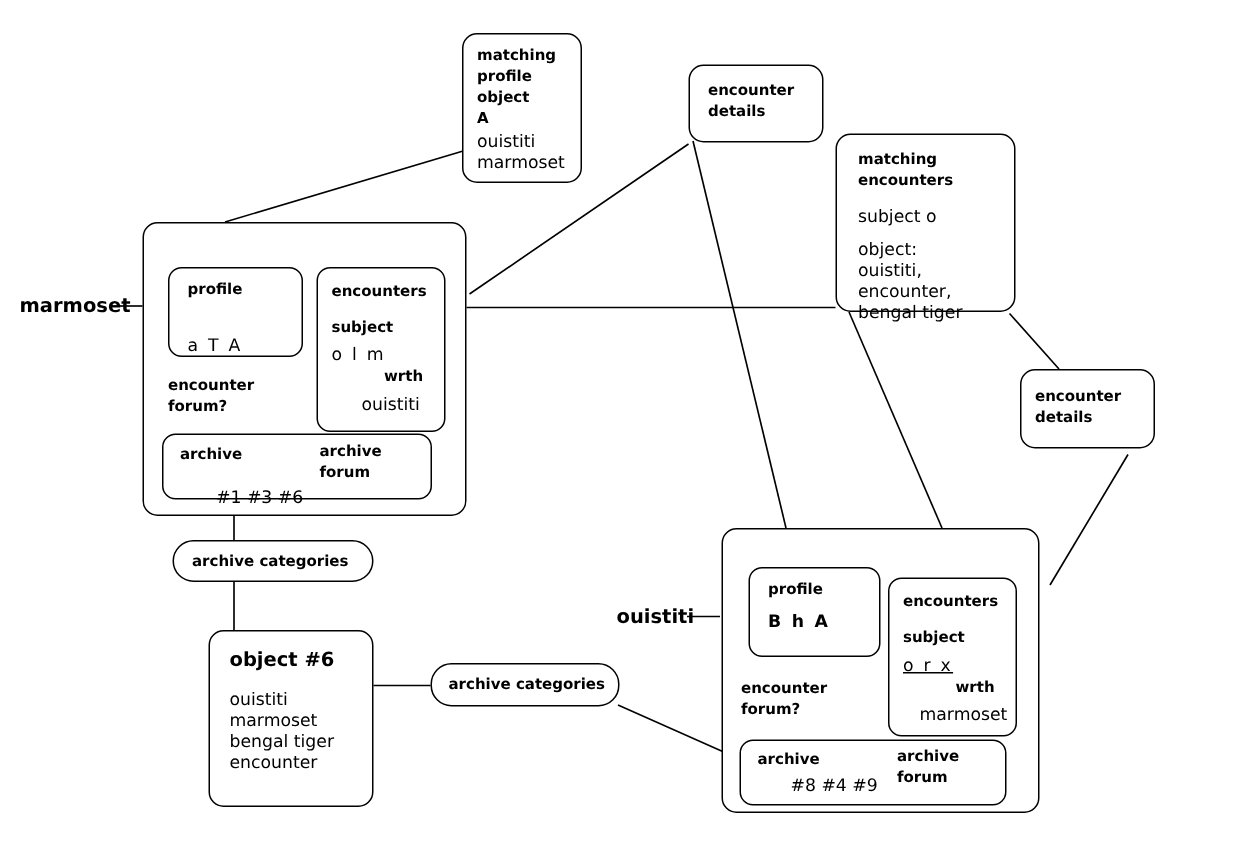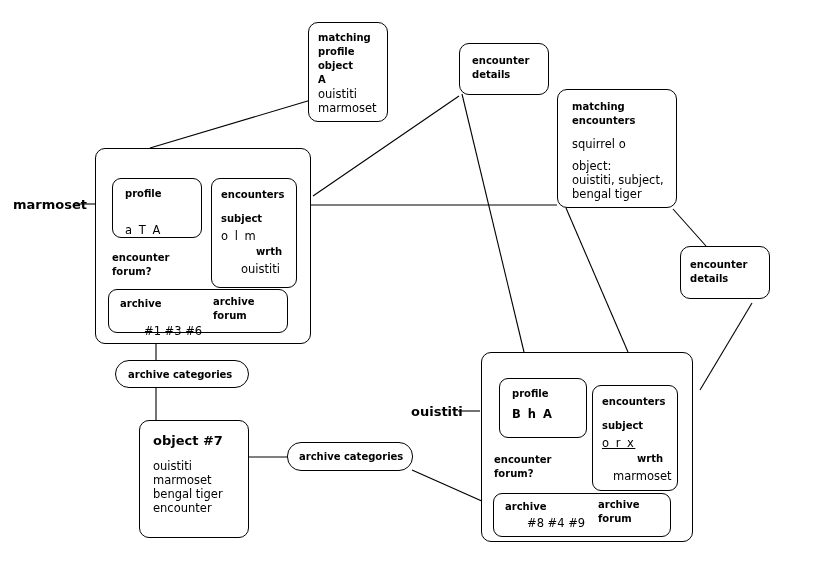--- a/index.html
+++ b/index.html
@@ -89,23 +89,23 @@
     <div style="padding:10px 0 0 12px;">
       <div class="t12b">encounter</div>
       <div class="t12b">details</div>
     </div>
   </div>
 
   <div class="node" style="left:557px;top:89px;width:120px;height:119px;">
     <div style="padding:10px 0 0 14px;">
       <div class="t12b">matching</div>
       <div class="t12b">encounters</div>
-      <div class="t11" style="margin-top:9px;">squirrel o</div>
+      <div class="t11" style="margin-top:9px;">subject o</div>
       <div class="t11" style="margin-top:8px;">object:</div>
-      <div class="t11">ouistiti, subject,</div>
+      <div class="t11">ouistiti, encounter,</div>
       <div class="t11">bengal tiger</div>
     </div>
   </div>
 
   <div class="node" style="left:680px;top:246px;width:90px;height:53px;">
     <div style="padding:11px 0 0 9px;">
       <div class="t12b">encounter</div>
       <div class="t12b">details</div>
     </div>
   </div>
@@ -177,21 +177,21 @@
       </div>
     </div>
   </div>
 
   <div class="node capsule" style="left:115px;top:360px;width:134px;height:28px;">
     <div class="t12b" style="padding:7px 0 0 12px;">archive categories</div>
   </div>
 
   <div class="node" style="left:139px;top:420px;width:110px;height:118px;">
     <div style="padding:12px 0 0 13px;">
-      <div class="t13b">object #7</div>
+      <div class="t13b">object #6</div>
       <div class="t11" style="margin-top:11px;">ouistiti</div>
       <div class="t11">marmoset</div>
       <div class="t11">bengal tiger</div>
       <div class="t11">encounter</div>
     </div>
   </div>
 
   <div class="node capsule" style="left:287px;top:442px;width:126px;height:29px;">
     <div class="t12b" style="padding:7px 0 0 11px;">archive categories</div>
   </div>

